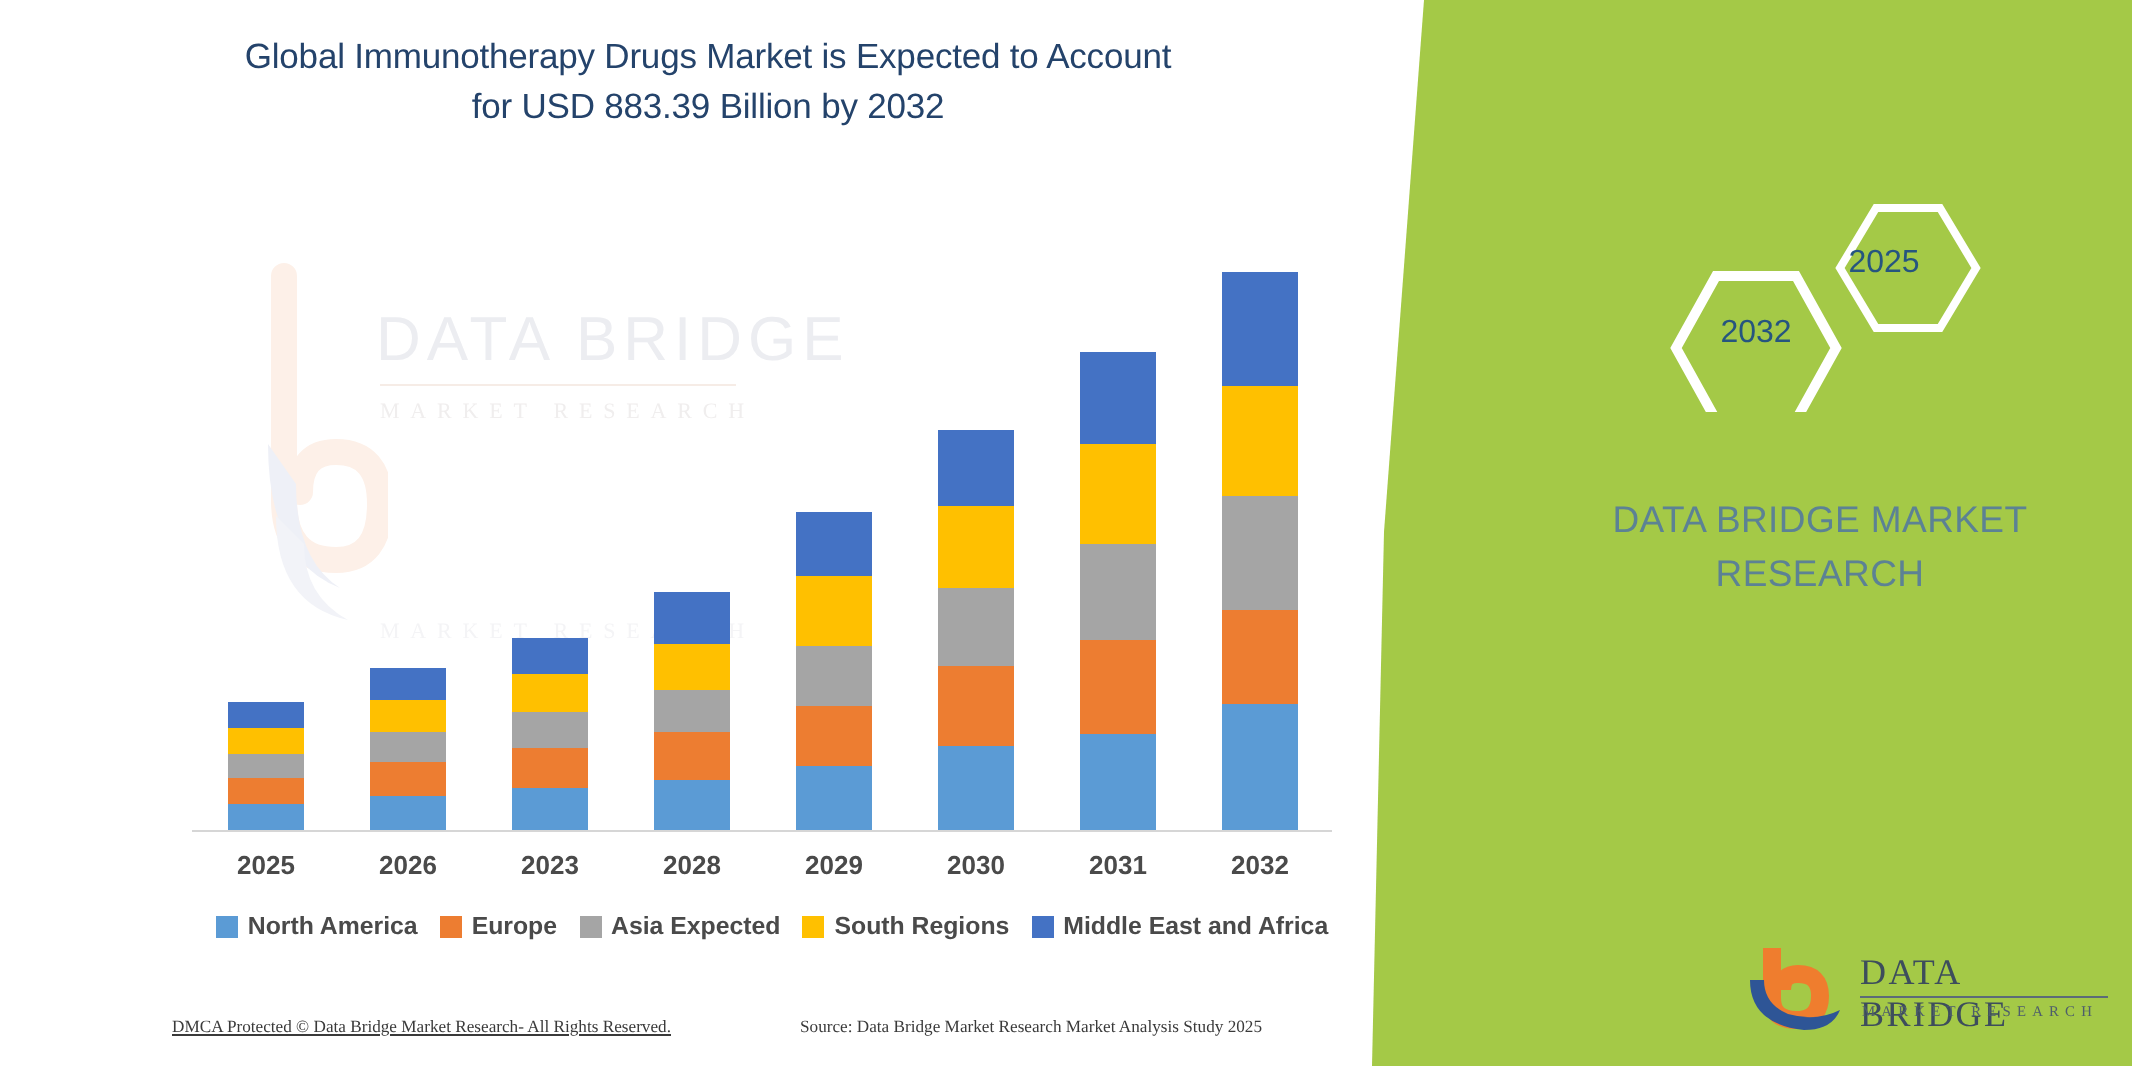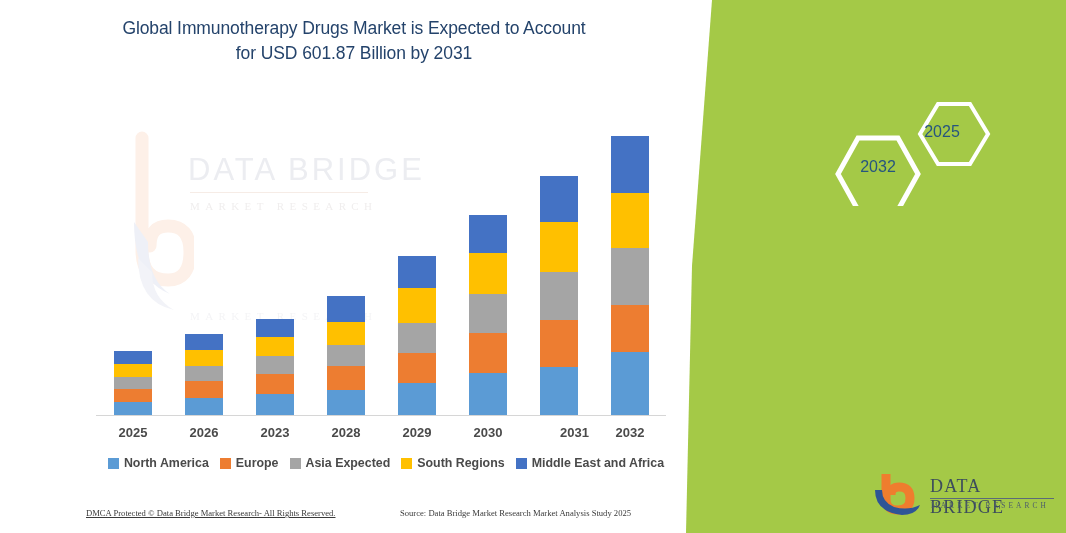--- a/index.html
+++ b/index.html
@@ -239,21 +239,21 @@
 </style>
 </head>
 <body>
 
 <div id="root">
 
   <div id="left-panel">
 
     <div id="chart-title">
       <div>Global Immunotherapy Drugs Market is Expected to Account</div>
-      <div>for USD 601.87 Billion by 2031</div>
+      <div>for USD 883.39 Billion by 2032</div>
     </div>
 
     <div id="watermark">
       <svg id="wm-logo" viewBox="0 0 66 180">
         <path d="M14 8 L14 120 Q14 150 40 150 Q62 150 62 122 Q62 96 40 96 Q22 96 22 116" fill="none" stroke="#fdf0e8" stroke-width="13" stroke-linecap="round"></path>
         <path d="M6 92 Q6 150 42 164 Q20 150 20 112 Z" fill="#eef0f7"></path>
         <path d="M10 128 Q10 172 46 180 Q24 168 24 142 Z" fill="#f2f3f8"></path>
       </svg>
       <div id="wm-text-1">DATA BRIDGE</div>
       <div id="wm-rule"></div>
@@ -320,21 +320,21 @@
         </div>
       </div>
     <div id="axis-line"></div>
     <div id="x-labels">
         <div class="x-label" style="left: 7px;">2025</div>
         <div class="x-label" style="left: 78px;">2026</div>
         <div class="x-label" style="left: 149px;">2023</div>
         <div class="x-label" style="left: 220px;">2028</div>
         <div class="x-label" style="left: 291px;">2029</div>
         <div class="x-label" style="left: 362px;">2030</div>
-        <div class="x-label" style="left: 433px; text-align: right;">2031</div>
+        <div class="x-label" style="left: 433px;">2031</div>
         <div class="x-label" style="left: 504px;">2032</div>
       </div>
 
     <div id="legend">
         <div class="legend-item">
           <span class="legend-swatch" style="background: rgb(91, 155, 213);"></span>
           <span>North America</span>
         </div>
         <div class="legend-item">
           <span class="legend-swatch" style="background: rgb(237, 125, 49);"></span>
@@ -367,20 +367,24 @@
 
   <div id="hex-wrap">
     <svg viewBox="0 0 180 110" width="180" height="110">
       <polygon points="118,8 150,8 168,38 150,68 118,68 100,38" fill="none" stroke="#ffffff" stroke-width="4"></polygon>
       <polygon points="38,42 78,42 98,78 78,114 38,114 18,78" fill="none" stroke="#ffffff" stroke-width="5"></polygon>
     </svg>
     <div class="hex-label" id="hex-label-2032">2032</div>
     <div class="hex-label" id="hex-label-2025">2025</div>
   </div>
 
+  <div id="brand-text">
+    <div>DATA BRIDGE MARKET</div>
+    <div>RESEARCH</div>
+  </div>
 
   <div id="logo-block">
     <svg width="54" height="44" viewBox="0 0 54 44">
       <path d="M14 2 L14 27 Q14 38 26 38 Q38 38 38 26 Q38 15 27 15 Q19 15 19 23" fill="none" stroke="#ef7d2e" stroke-width="9" stroke-linecap="butt"></path>
       <path d="M3 18 Q3 40 30 43 Q44 43 48 33 Q36 39 22 35 Q10 30 10 18 Z" fill="#2e5596"></path>
     </svg>
     <div id="logo-text-main">DATA BRIDGE</div>
     <div id="logo-rule"></div>
     <div id="logo-text-sub">MARKET RESEARCH</div>
   </div>

